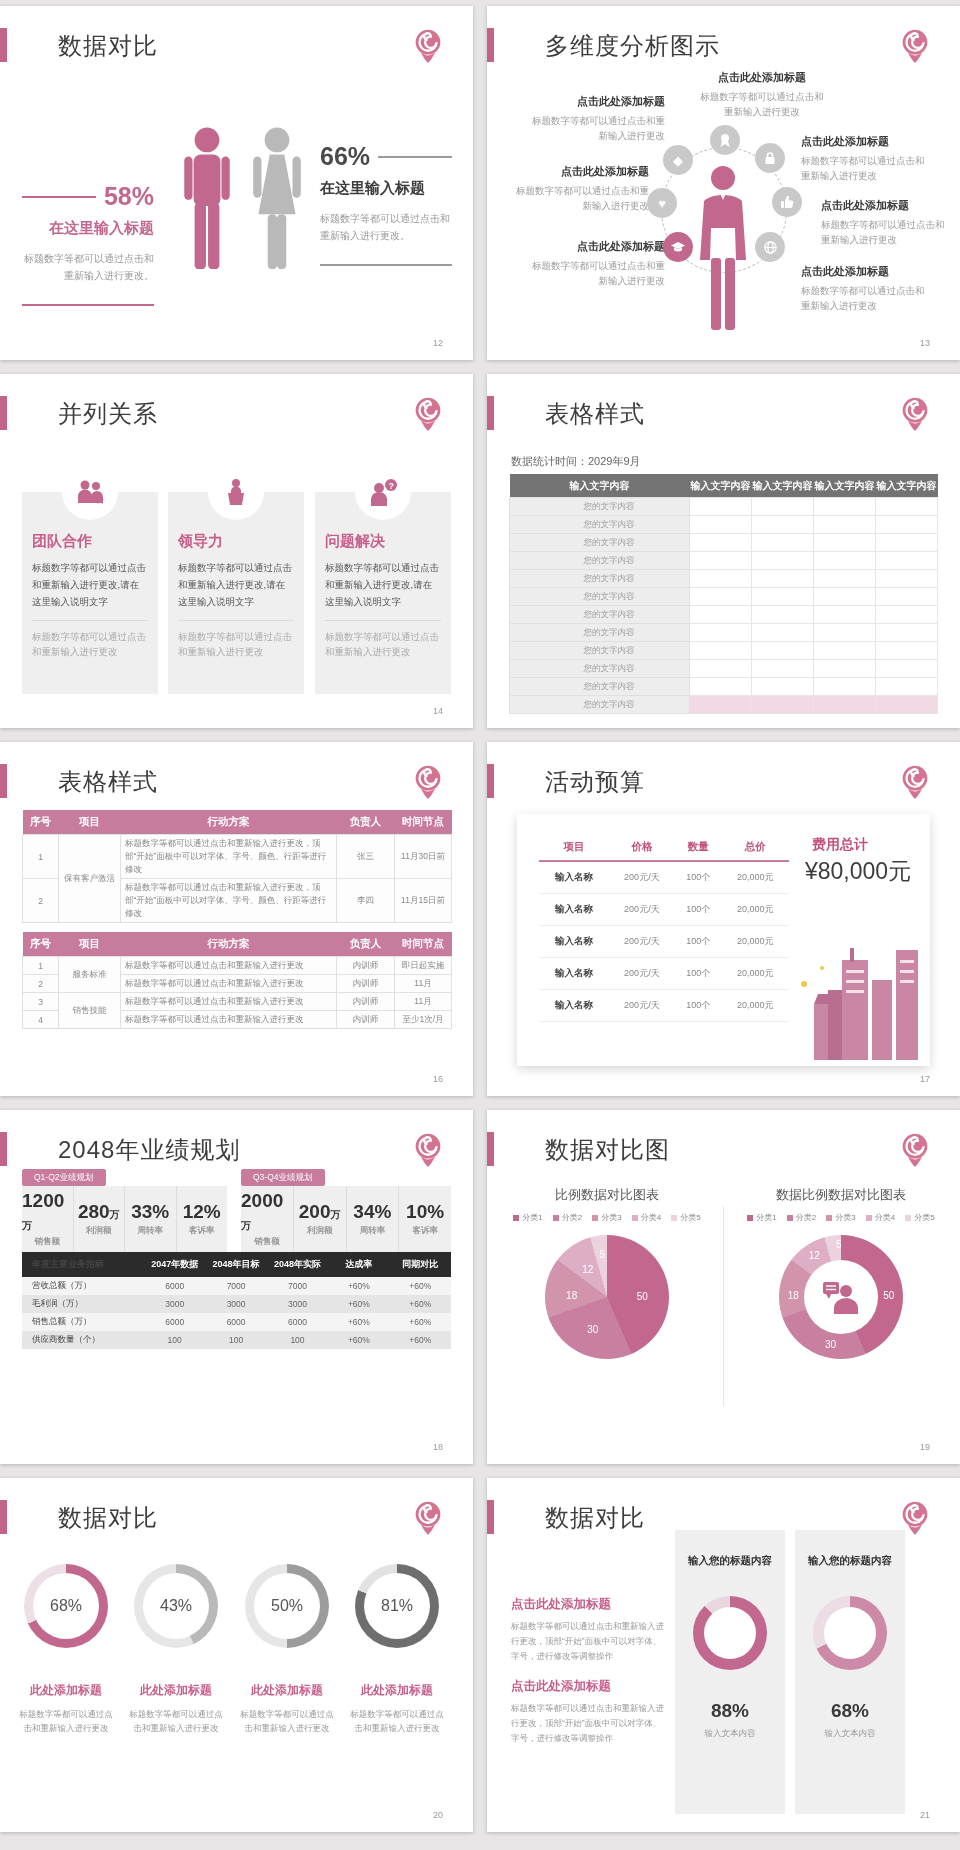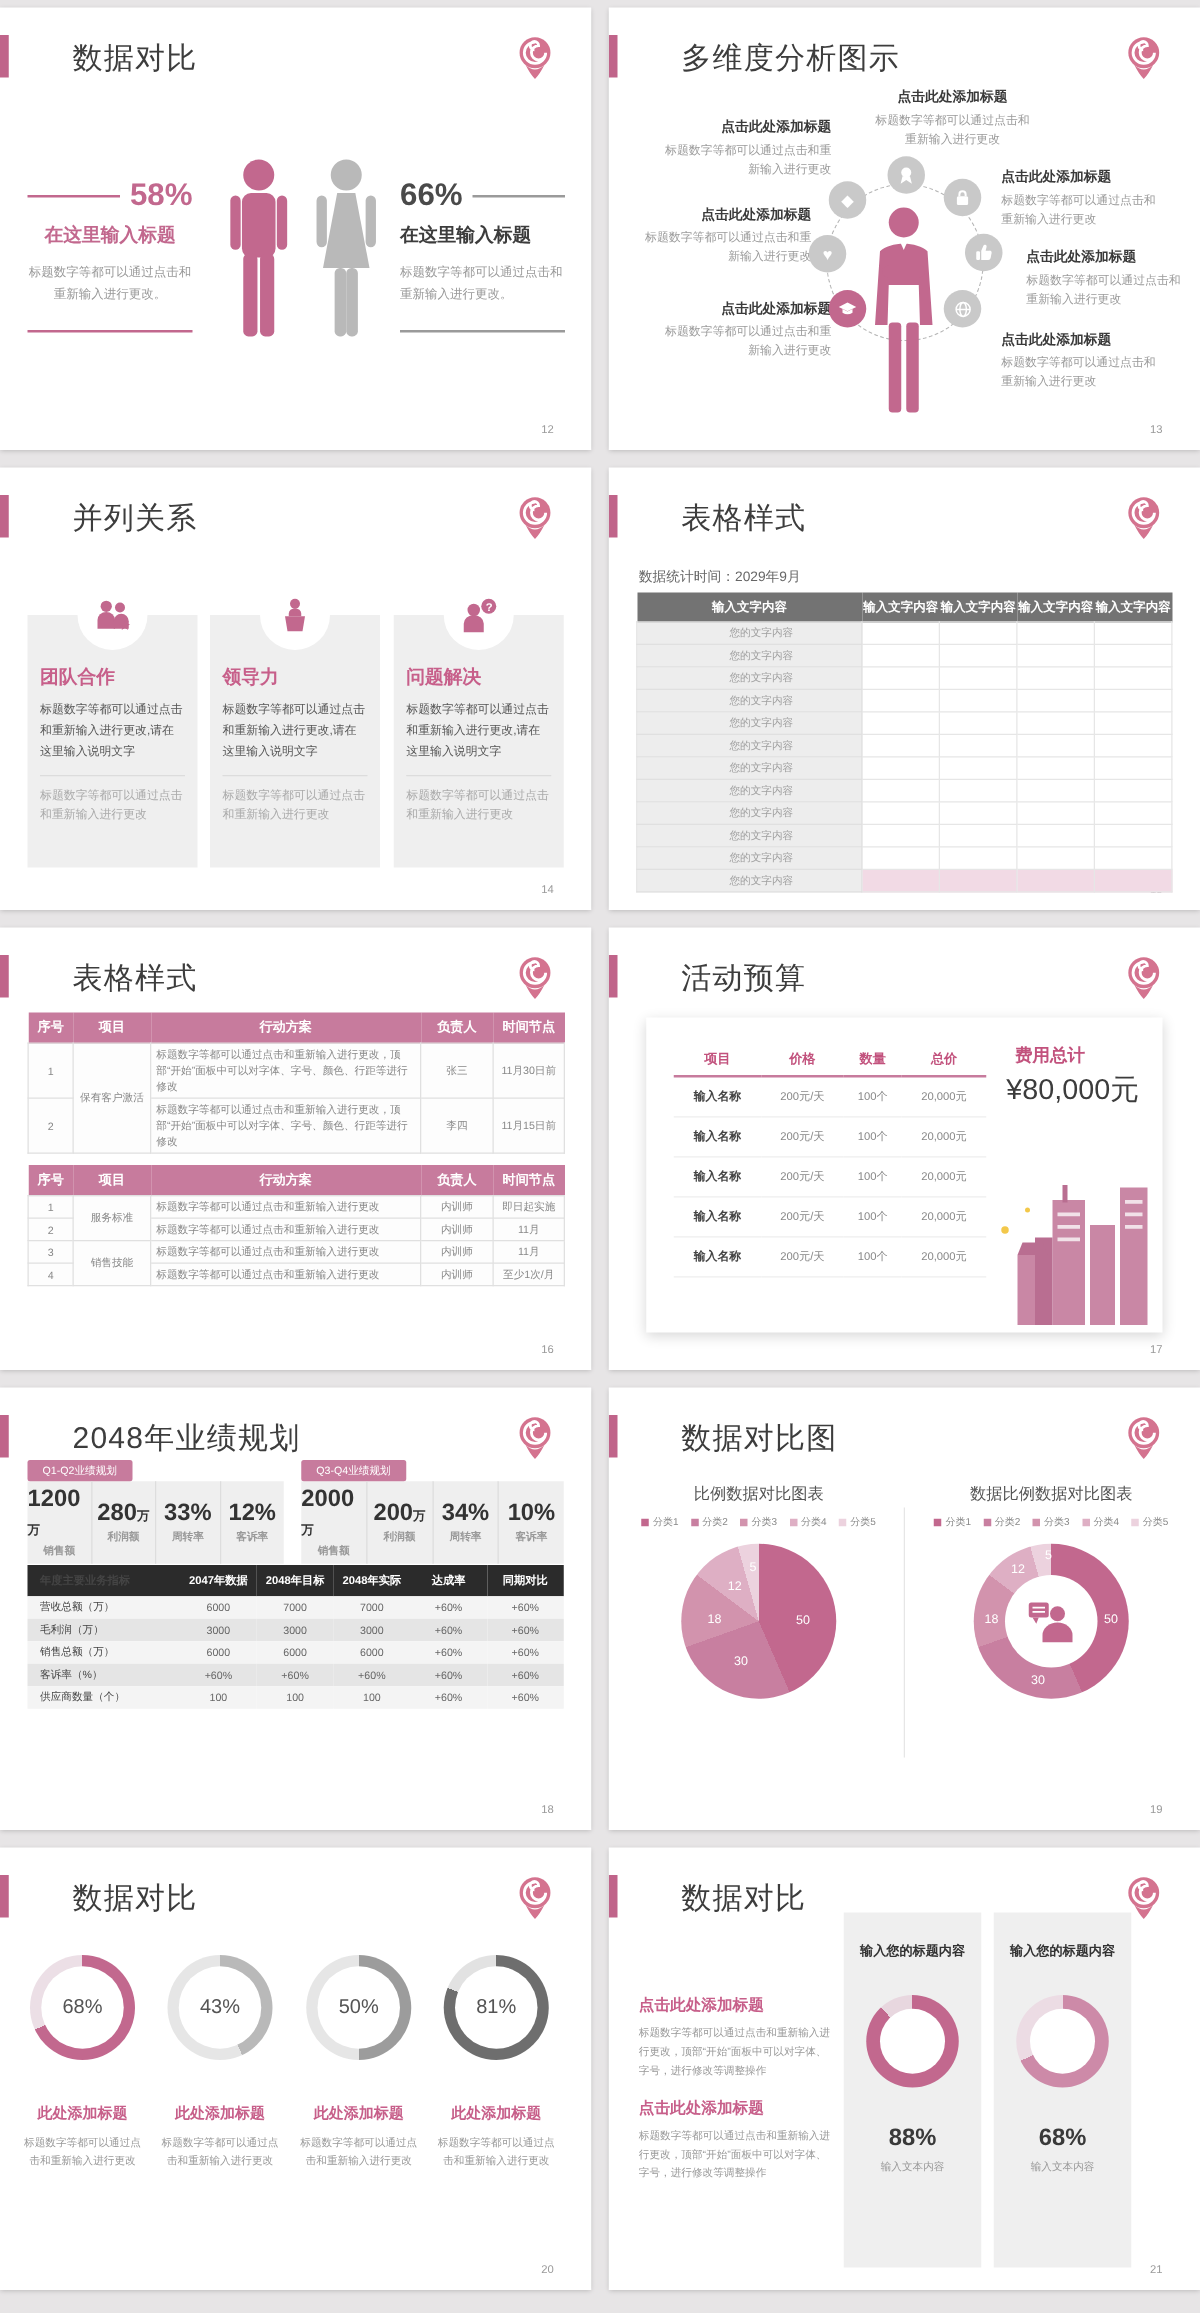--- a/index.html
+++ b/index.html
@@ -116,21 +116,21 @@
     <h2 class="stitle">数据对比</h2>
     <span class="rose rose-slot">
   <svg viewBox="0 0 40 42" width="38" height="40">
     <circle cx="20" cy="17" r="13" fill="#d4738f"></circle>
     <path d="M20 8 a9 9 0 1 0 9 9 a6 6 0 1 1 -6 -6 a3.5 3.5 0 1 0 -3.5 3.5" stroke="#fff" stroke-width="2.4" fill="none"></path>
     <path d="M12 27 Q16 35 20 39 Q24 35 28 27 Q24 31 20 31 Q16 31 12 27 Z" fill="#d4738f"></path>
   </svg>
 </span>
     <span class="pageno">12</span>
 
-    <div class="s12-block" style="left:22px;text-align:center;">
+    <div class="s12-block" style="left:22px;text-align:right;margin-top:40px;">
       <div class="pct-row">
           <span class="pct-line" style="background:#c2688e;"></span>
         <span class="pct pink">58%</span>
         </div>
       <div class="s12-h pink">在这里输入标题</div>
       <div class="s12-b">标题数字等都可以通过点击和重新输入进行更改。</div>
       <div class="s12-u" style="background:#c2688e;"></div>
     </div>
 
     <svg class="s12-fig" style="left:176px;top:118px;" width="62" height="160" viewBox="0 0 60 150">
@@ -707,28 +707,20 @@
           </tr>
         <tr>
             <td class="rh">销售总额（万）</td>
             <td>6000</td>
             <td>6000</td>
             <td>6000</td>
             <td>+60%</td>
             <td>+60%</td>
           </tr>
         <tr>
-            <td class="rh">客诉率（%）</td>
-            <td>+60%</td>
-            <td>+60%</td>
-            <td>+60%</td>
-            <td>+60%</td>
-            <td>+60%</td>
-          </tr>
-        <tr>
             <td class="rh">供应商数量（个）</td>
             <td>100</td>
             <td>100</td>
             <td>100</td>
             <td>+60%</td>
             <td>+60%</td>
           </tr>
       </tbody>
     </table>
   </section>

